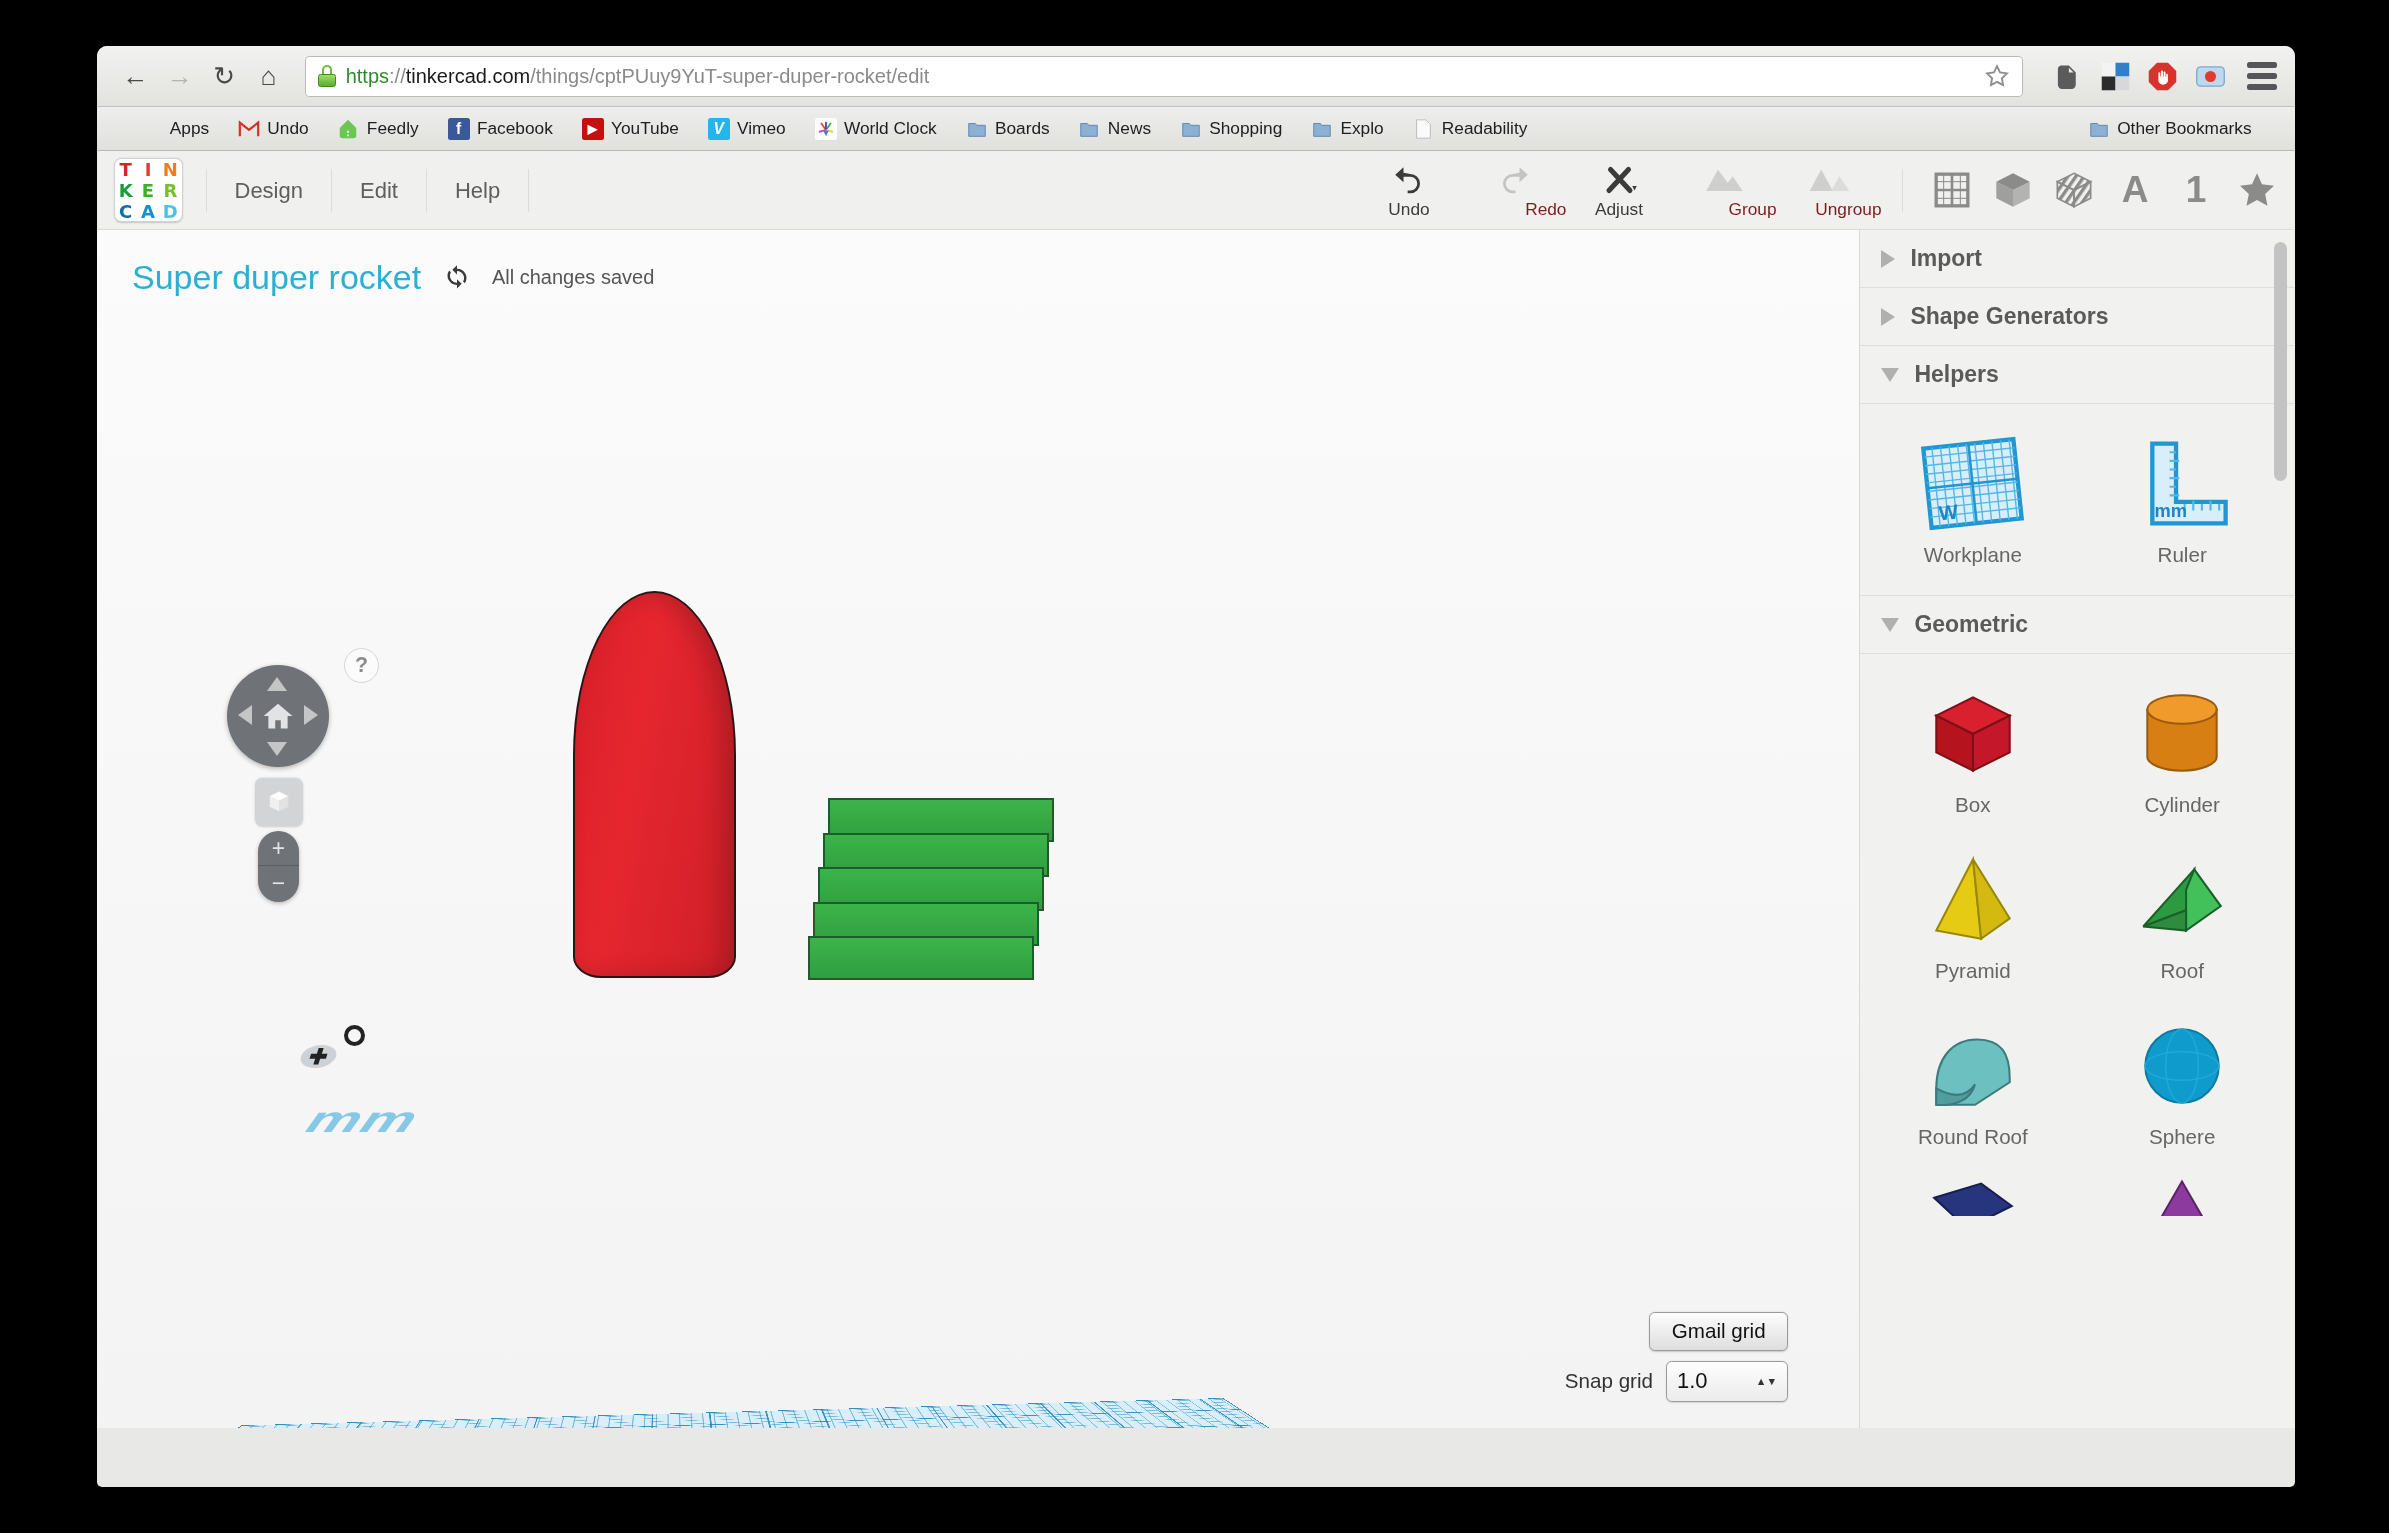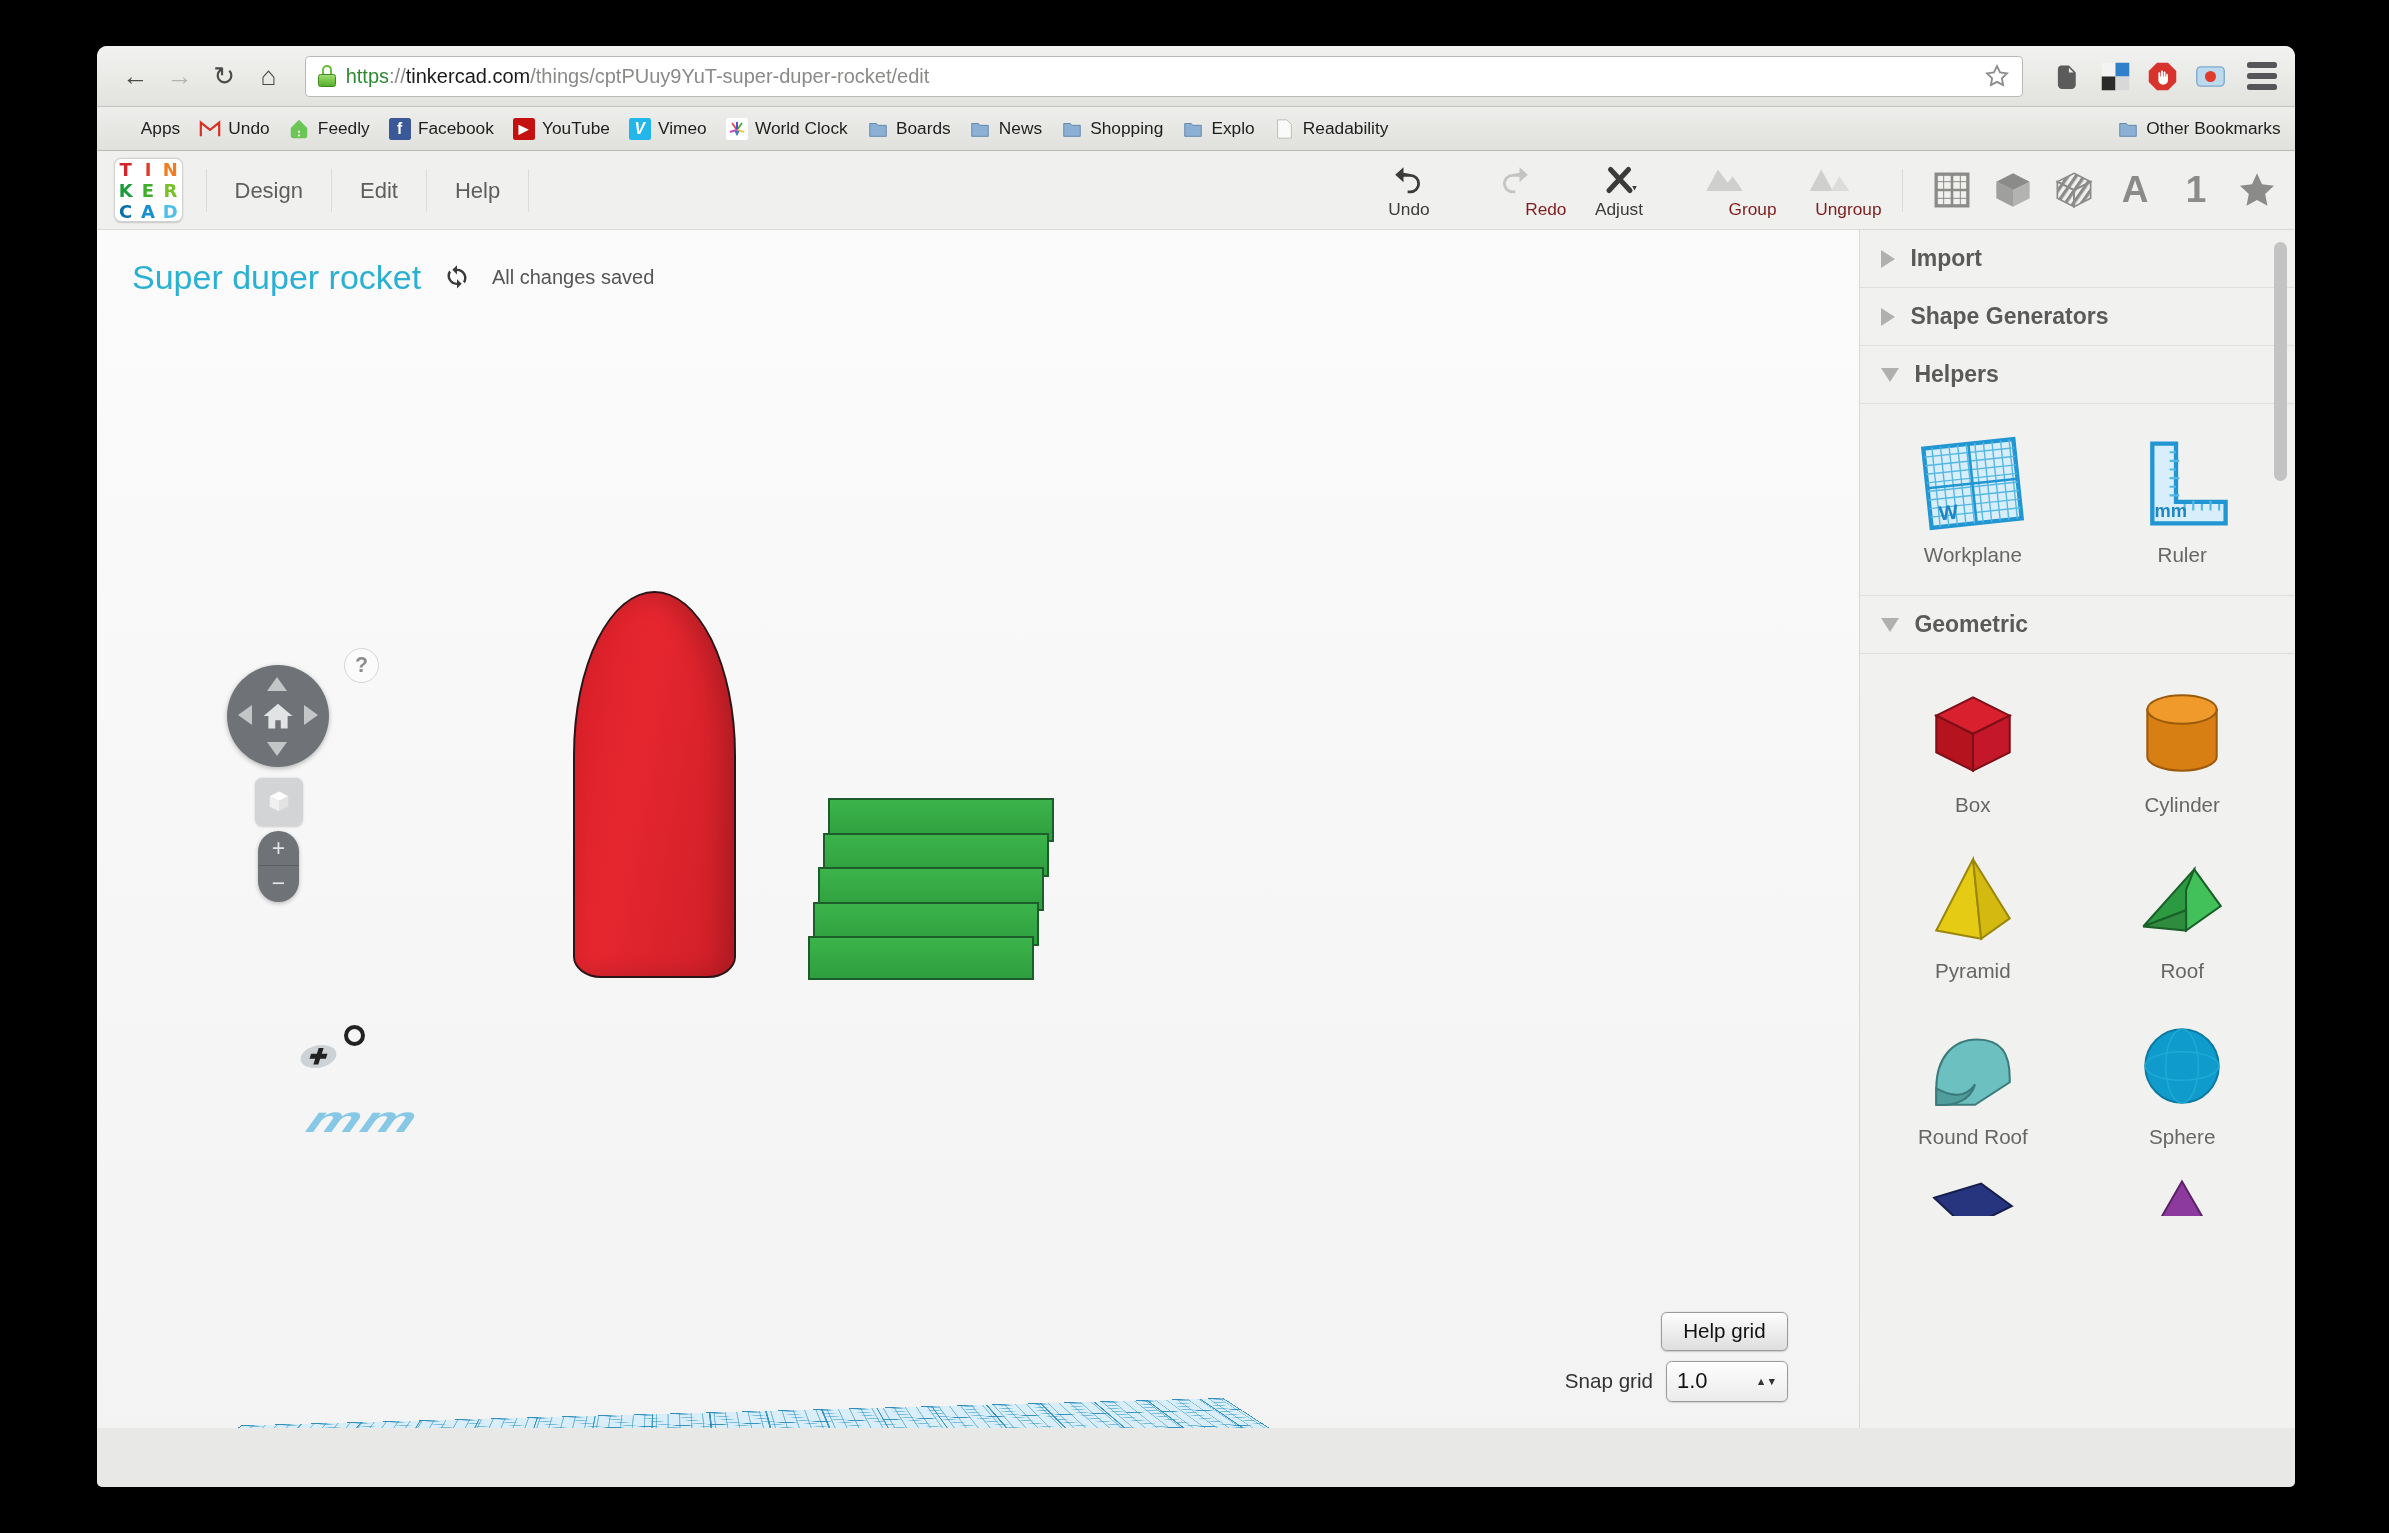--- a/index.html
+++ b/index.html
@@ -70,21 +70,21 @@
   .url .path { color:#8a8a88; }
   .star-ic { width:28px; height:28px; color:#8d8d8b; flex:none; cursor:pointer; }
   .ext { width:33px; height:33px; margin-left:11.5px; flex:none; cursor:pointer; }
   .hamburger { width:30px; margin-left:16.5px; display:flex; flex-direction:column;
                gap:5px; flex:none; cursor:pointer; }
   .hamburger span { height:5.8px; background:#55555a; border-radius:2.5px; }
 
   
   .bmbar { height:44px; background:linear-gradient(#eeeeec,#e0e0dd);
            border-bottom:0.8px solid #b9b9b6; display:flex; align-items:center;
-           padding:0 7px; gap:4px; font-size:17.3px; color:#1e1e1e; }
+           padding:0 36px; gap:14px; font-size:17.3px; color:#1e1e1e; }
   .bm { display:flex; align-items:center; gap:7.4px; padding:3.3px 7.4px;
         border-radius:3.3px; white-space:nowrap; cursor:pointer; }
   .bm-ic { width:22px; height:22px; flex:none; display:flex; align-items:center;
            justify-content:center; font-size:15.6px; font-weight:bold; color:#fff;
            border-radius:2.5px; }
   .bm-spacer { flex:1; }
 
   
   .app { position:relative; height:calc(1441px - 59px - 61px - 44px); background:#fff; }
 
@@ -511,21 +511,21 @@
               <path fill="#f0f0f0" d="M4 7l8 4v9l-8-4z"></path>
               <path fill="#e2e2e2" d="M20 7l-8 4v9l8-4z"></path>
           </svg>
         </div>
 
         <div class="zoomer">
           <div>+</div>
           <div>−</div>
         </div>
 
-        <div class="editgrid">Help grid</div>
+        <div class="editgrid">Gmail grid</div>
 
         <div class="snaprow">
           <span class="lbl">Snap grid</span>
           <span class="snapsel">
             <span>1.0</span>
             <span class="stepper">▲▼</span>
           </span>
         </div>
       </div>
 

